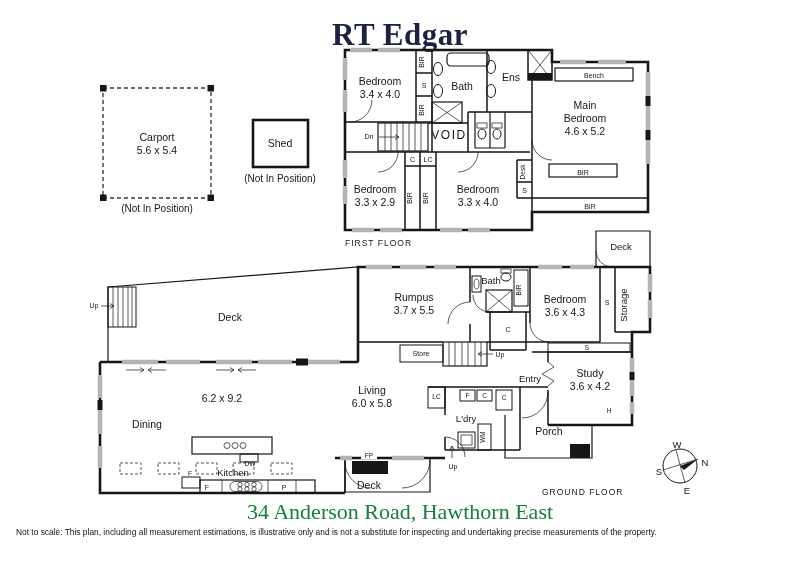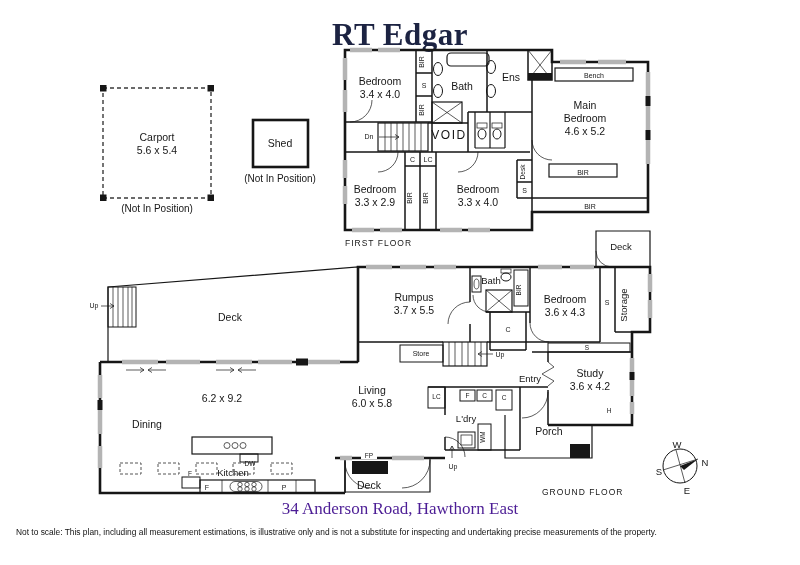--- a/index.html
+++ b/index.html
@@ -2,21 +2,21 @@
 <html><head>
 <meta charset="utf-8">
 <style>
   html,body{margin:0;padding:0;background:#ffffff;}
   .page{position:relative;width:800px;height:565px;background:#fff;overflow:hidden;
         font-family:"Liberation Sans",sans-serif;}
   .brand{position:absolute;top:17px;left:0;width:100%;text-align:center;
          font-family:"Liberation Serif",serif;font-weight:700;font-size:31px;
          color:#1c2342;letter-spacing:.5px;}
   .address{position:absolute;top:499px;left:0;width:100%;text-align:center;
-           font-family:"Liberation Serif",serif;font-size:17px;color:#4c1d95;}
+           font-family:"Liberation Serif",serif;font-size:22px;color:#15803d;}
   .disclaimer{position:absolute;top:527px;left:16px;width:100%;text-align:left;
               font-size:8.4px;color:#121212;}
   svg.plan{position:absolute;left:0;top:0;}
   svg text{font-family:"Liberation Sans",sans-serif;fill:#161616;stroke:none;text-anchor:middle;}
   .rm{font-size:10.5px;}
   .rs{font-size:9.5px;}
   .sm{font-size:7px;}
   .xs{font-size:6.5px;}
   .flr{font-size:8.5px;letter-spacing:1px;}
   .vd{font-size:12px;letter-spacing:1.5px;}

